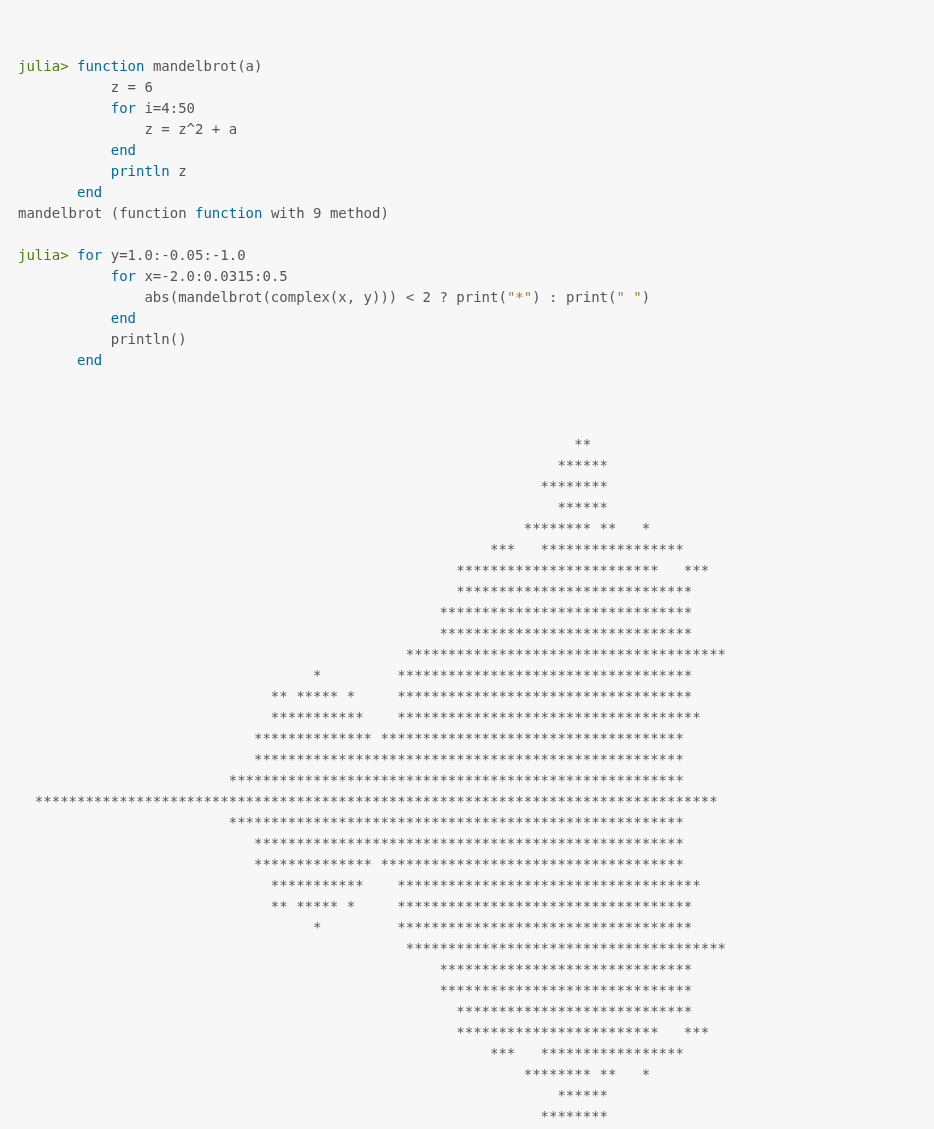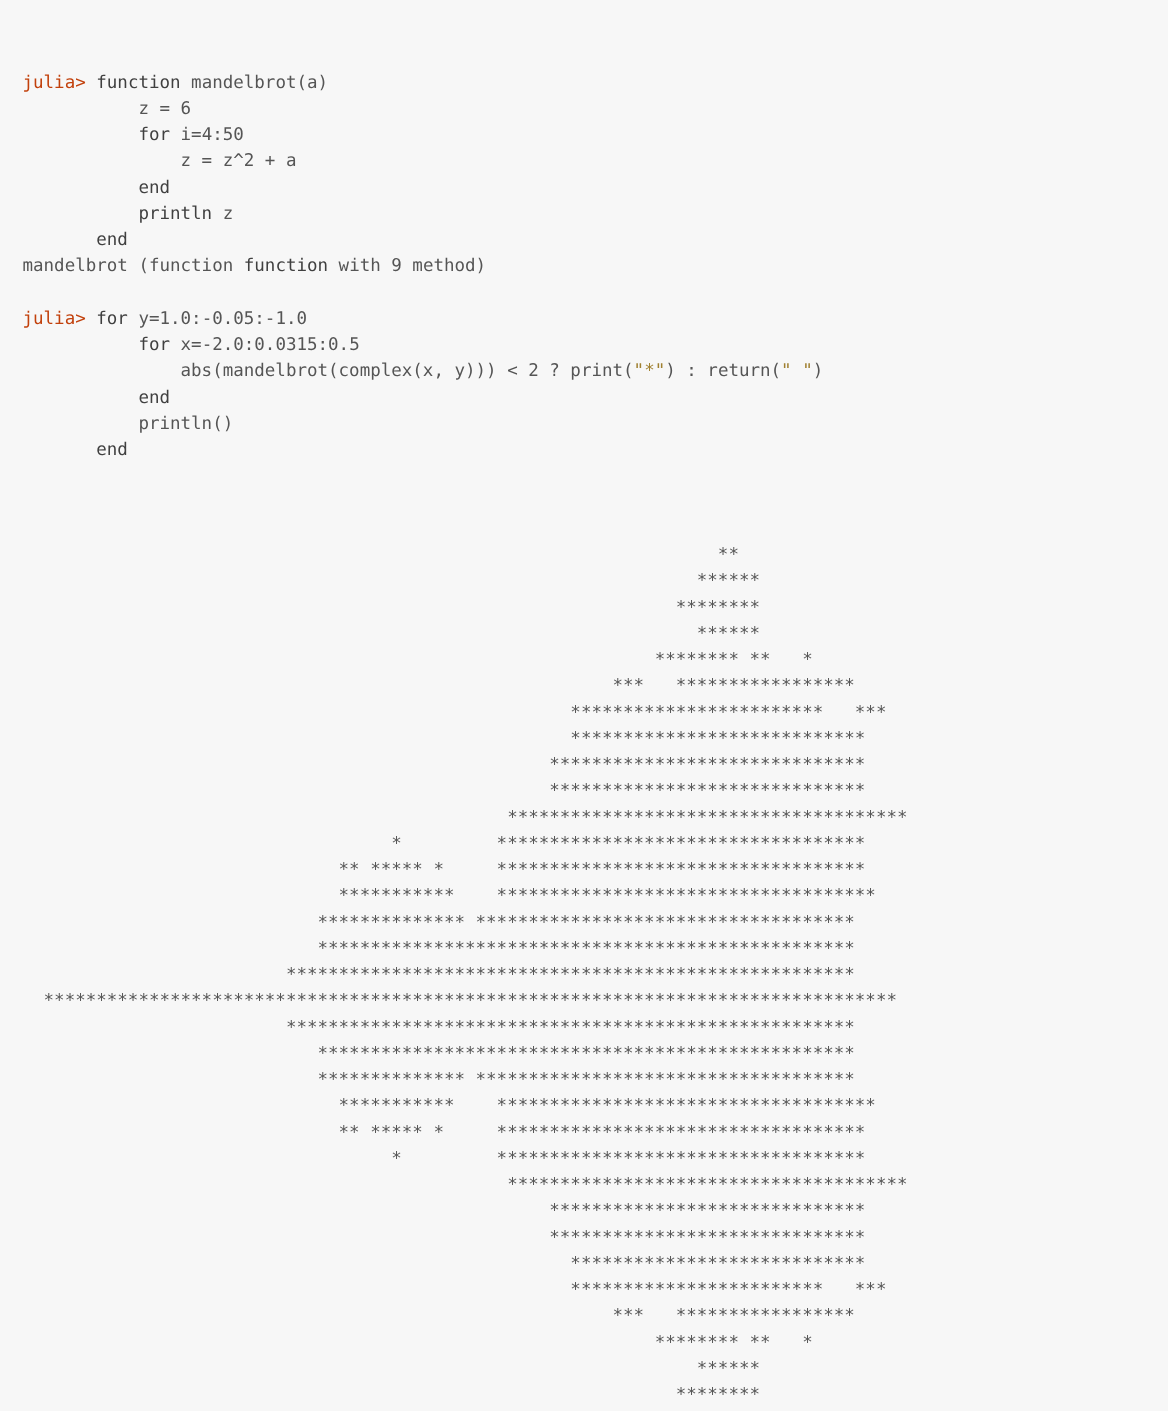--- a/index.html
+++ b/index.html
@@ -7,39 +7,39 @@
     padding: 14px 18px;
     background: #f7f7f7;
     font-family: "DejaVu Sans Mono", Menlo, Consolas, "Courier New", monospace;
     font-size: 14px;
     line-height: 21px;
     color: #555;
     white-space: pre;
     width: 934px;
     box-sizing: border-box;
   }
-  .kw { color: #404040; }      
-  .prompt { color: #c2410c; }
+  .kw { color: #0369a1; }      
+  .prompt { color: #4d7c0f; }
   .str { color: #a08030; }     
 </style>
 </head>
 <body>
 
 <div><span class="prompt">julia&gt;</span> <span class="kw">function</span><span> mandelbrot(a)</span>
 <span>           z = 6</span>
            <span class="kw">for</span><span> i=4:50</span>
 <span>               z = z^2 + a</span>
            <span class="kw">end</span>
            <span class="kw">println</span><span> z</span>
        <span class="kw">end</span>
 <span>mandelbrot (function </span><span class="kw">function</span><span> with 9 method)</span>
 
 <span class="prompt">julia&gt;</span> <span class="kw">for</span><span> y=1.0:-0.05:-1.0</span>
            <span class="kw">for</span><span> x=-2.0:0.0315:0.5</span>
-<span>               abs(mandelbrot(complex(x, y))) &lt; 2 ? print(</span><span class="str">"*"</span><span>) : return(</span><span class="str">" "</span><span>)</span>
+<span>               abs(mandelbrot(complex(x, y))) &lt; 2 ? print(</span><span class="str">"*"</span><span>) : print(</span><span class="str">" "</span><span>)</span>
            <span class="kw">end</span>
 <span>           println()</span>
        <span class="kw">end</span>
 <span id="ascii-out">                                                                                
                                                                                 
                                                                                 
                                                                   **            
                                                                 ******          
                                                               ********          
                                                                 ******          

